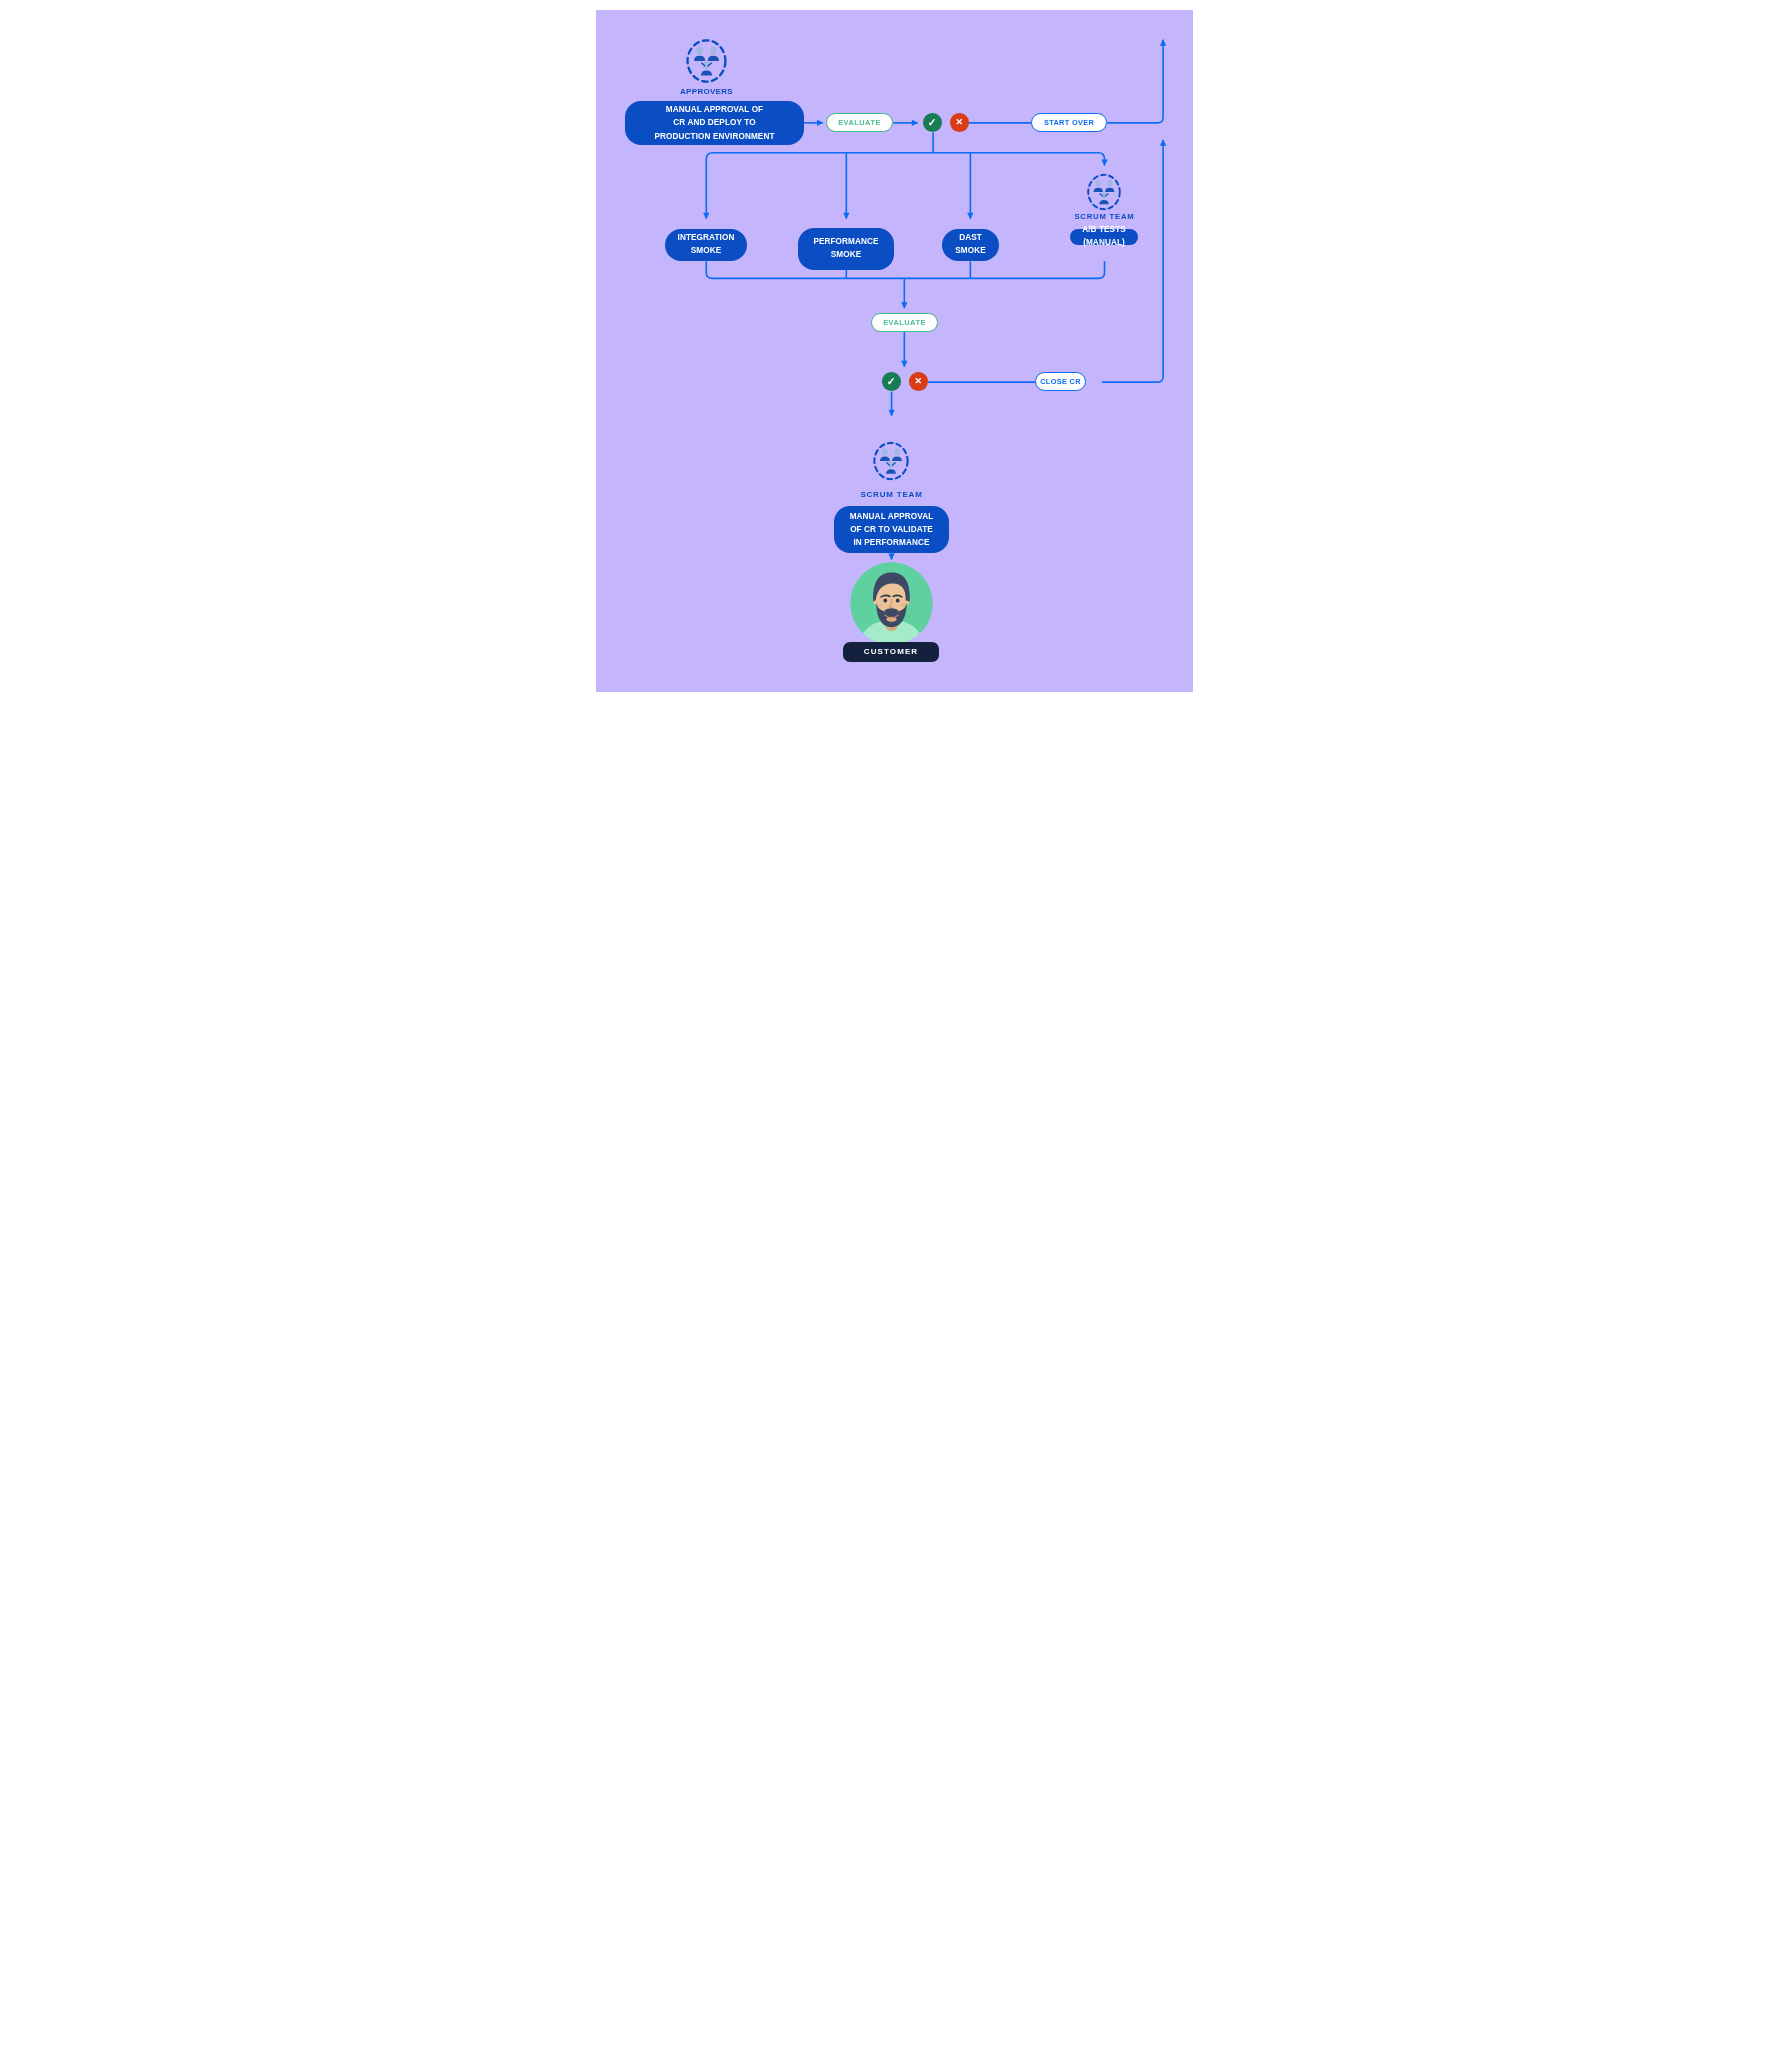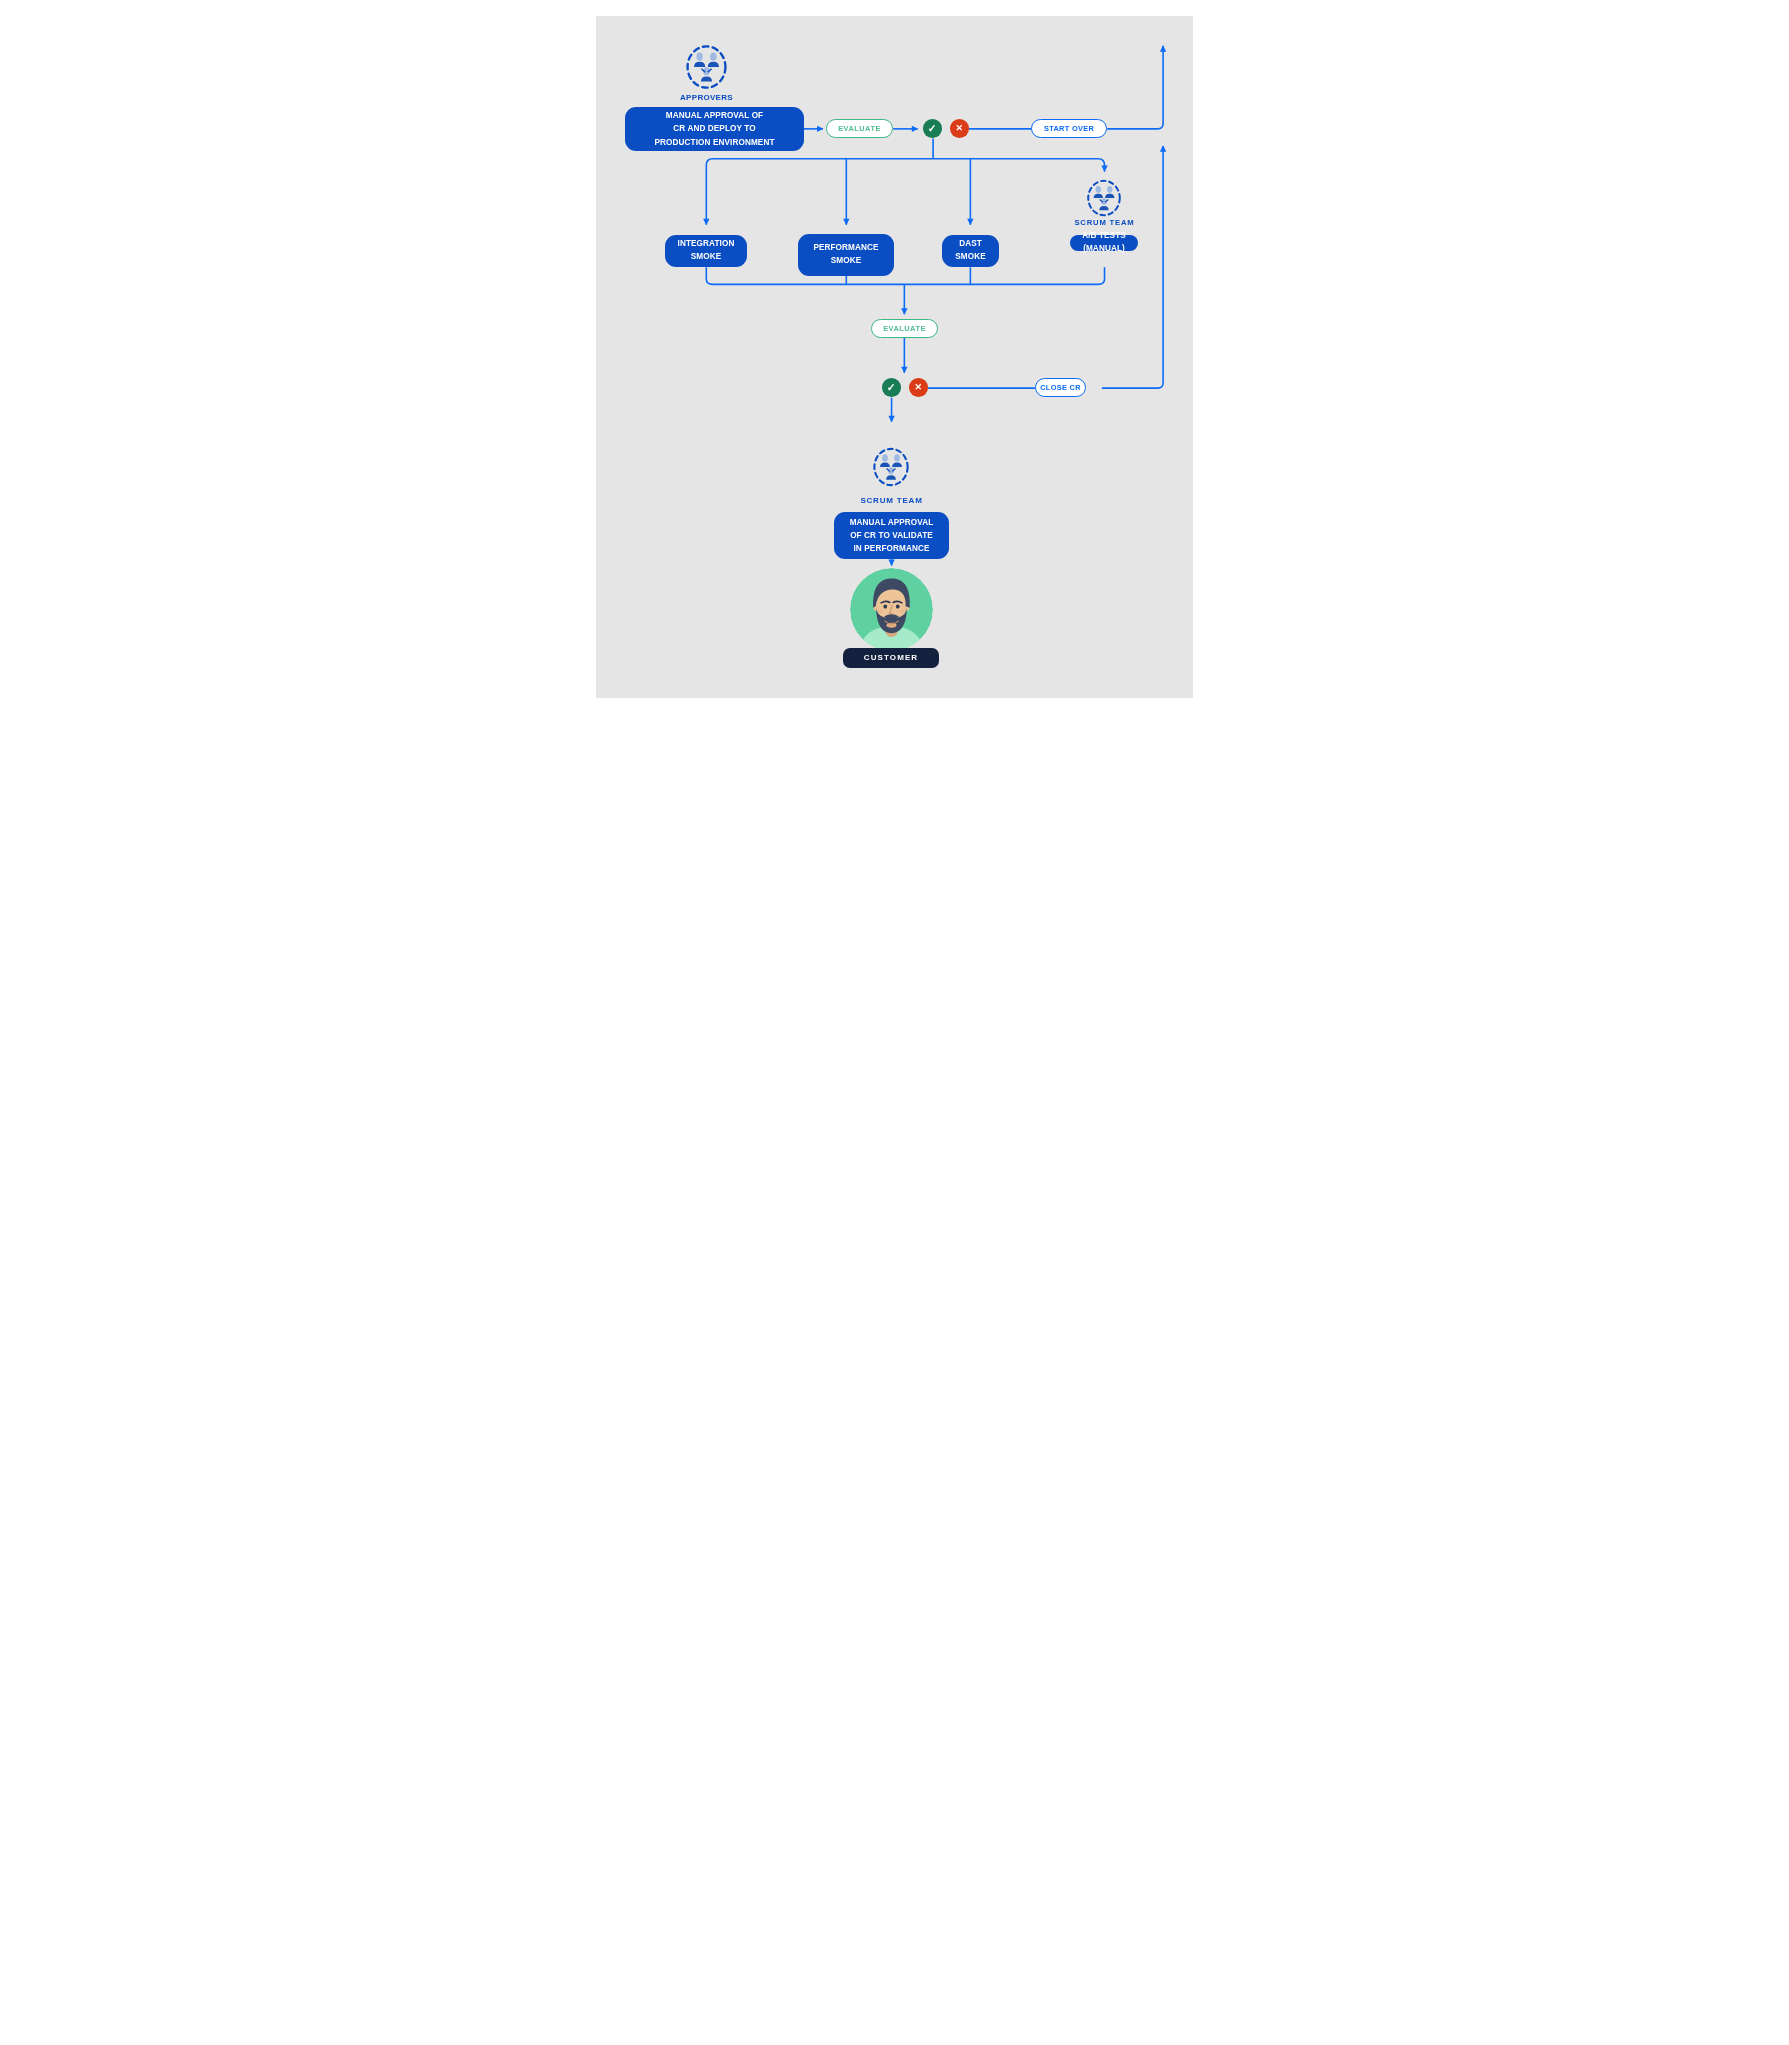--- a/index.html
+++ b/index.html
@@ -1,21 +1,21 @@
 <!DOCTYPE html>
 <html style="--line-blue: #0D6BF5; --node-blue: #0B4DC2; --label-blue: #0B4DC2; --green-dark: #187C54; --green-border: #3CB882; --green-text: #4FBE8F; --red: #DB3C18; --navy: #14213E; --avatar-bg: #5FD0A0; --avatar-hair: #3E4A63; --avatar-skin: #EDC398; --avatar-shirt: #A5EBC9; --icon-head: #9FB9E2; --icon-body: #1A54B7;font-size:8.5px"><head>
 <meta charset="utf-8">
 <style>
   html,body{margin:0;padding:0;background:#ffffff;}
   body{font-family:"Liberation Sans", sans-serif;}
-  .stage{position:relative;width:597px;height:682px;margin:16px auto;background:#e5e5e5;overflow:hidden;}
+  .stage{position:relative;width:597px;height:682px;margin:10px auto;background:#c4b5fd;overflow:hidden;}
   .stage svg.wires{position:absolute;left:0;top:0;z-index:0;}
   .abs{position:absolute;box-sizing:border-box;}
   .node{z-index:2;display:flex;flex-direction:column;align-items:center;justify-content:center;
-        text-align:center;font-weight:700;border-radius:11px;}
+        text-align:center;font-weight:700;border-radius:16px;}
   .fill-blue{background:var(--node-blue);color:#fff;font-size:8.2px;line-height:13.3px;letter-spacing:0.1px;}
   .outline-blue{background:#fff;border:1.6px solid var(--line-blue);color:var(--line-blue);
         font-size:7.4px;letter-spacing:0.3px;}
   .outline-green{background:#fff;border:1.3px solid var(--green-border);color:var(--green-text);
         font-size:7.4px;letter-spacing:0.5px;}
   .badge{z-index:2;width:18.6px;height:18.6px;border-radius:50%;display:flex;align-items:center;justify-content:center;
         color:#fff;font-weight:700;}
   .badge.ok{background:var(--green-dark);font-size:10.6px;}
   .badge.no{background:var(--red);font-size:9px;}
   .flow-label{z-index:2;color:var(--label-blue);font-weight:700;text-align:center;}

